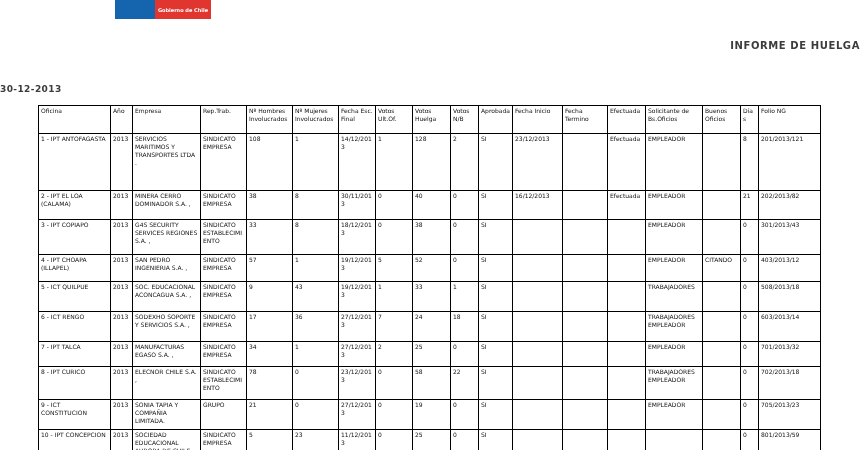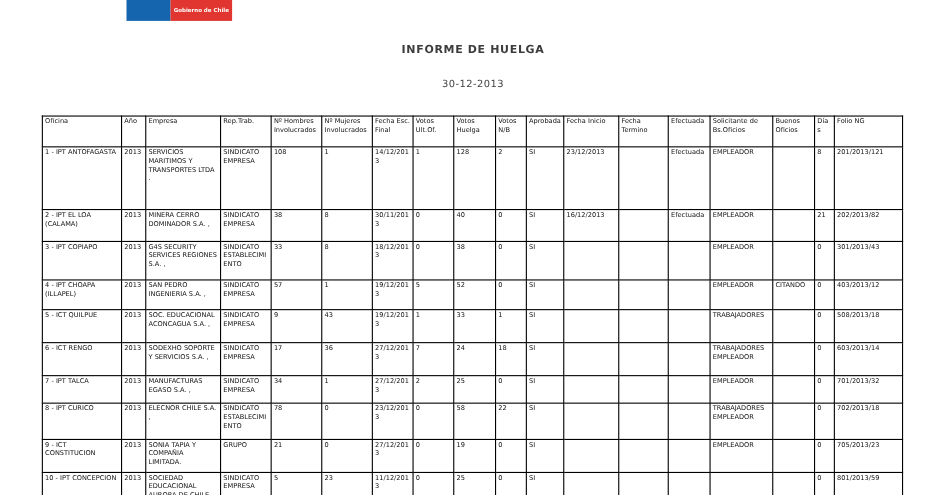--- a/index.html
+++ b/index.html
@@ -6,26 +6,26 @@
   body {
     width:860px; height:450px; position:relative; overflow:hidden;
     background:#ffffff; color:#1a1a1a;
     font-family:"DejaVu Sans", "Liberation Sans", sans-serif;
   }
   .logo { position:absolute; top:0; left:115px; display:flex; height:19px; }
   .logo-blue { width:40px; height:19px; }
   .logo-red  { width:56px; height:19px; display:flex; align-items:center; justify-content:center; }
   .logo-red span { color:#fff; font-size:5px; font-weight:bold; white-space:nowrap; }
   .title {
-    position:absolute; top:40px; left:0; width:100%; text-align:center;
+    position:absolute; top:40px; left:0; width:100%; text-align:right;
     font-size:10px; font-weight:bold; color:#3c3c3c; letter-spacing:0.6px;
   }
   .date {
-    position:absolute; top:72px; left:0; width:100%; text-align:center;
-    font-size:9px; font-weight:normal; color:#3c3c3c; letter-spacing:0.4px;
+    position:absolute; top:84px; left:0; width:100%; text-align:left;
+    font-size:9px; font-weight:bold; color:#3c3c3c; letter-spacing:0.4px;
   }
   .table-wrap { position:absolute; left:38px; top:105px; width:784px; }
   table { border-collapse:collapse; table-layout:fixed; width:782px; font-size:6px; }
   th, td {
     border:1px solid #000; vertical-align:top; padding:1px 2px;
     overflow:hidden; word-wrap:break-word; line-height:1.35;
     font-weight:normal; text-align:left; color:#111;
   }
   th { white-space:pre-line; }
 </style>

